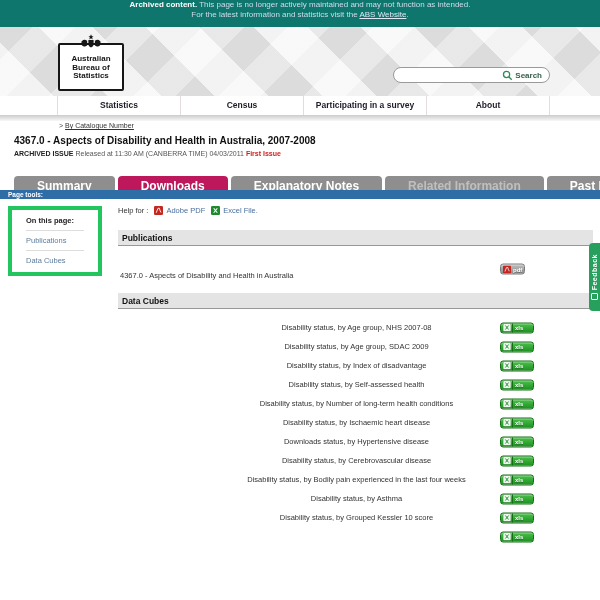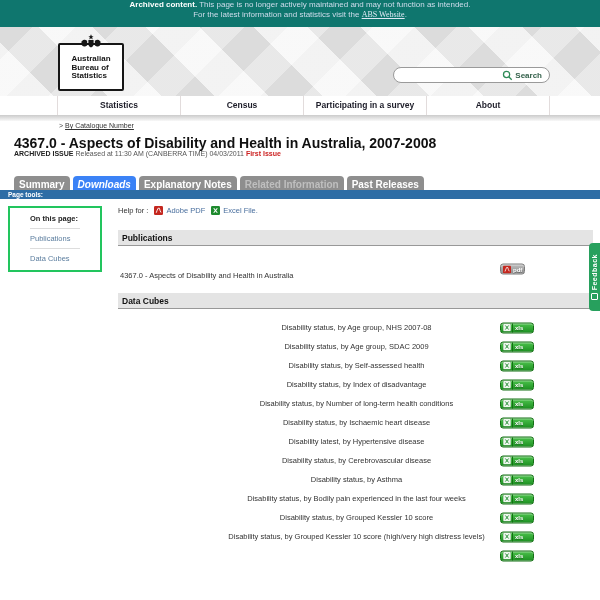--- a/index.html
+++ b/index.html
@@ -7,38 +7,38 @@
     width:600px; height:600px; position:relative; overflow:hidden;
     background:#ffffff; font-family:"Liberation Sans", sans-serif;
   }
   
   .banner {
     position:absolute; top:0; left:0; width:600px; height:27px; box-sizing:border-box;
     background:#0f766e; color:#cfdcec; font-size:8px; line-height:9.5px;
     text-align:center; 
   }
   .banner b { color:#ffffff; }
-  .banner a { color:#dfe9f5; text-decoration:underline; cursor:pointer;font-family:Liberation Serif, serif; }
+  .banner a { color:#dfe9f5; text-decoration:underline; cursor:pointer; }
   
   .header {
     position:absolute; top:27px; left:0; width:600px; height:69px;
     background-color:#e9e9e9;
     background-image:
       repeating-linear-gradient(45deg, rgba(255,255,255,.55) 0 38px, rgba(0,0,0,.035) 38px 76px),
       repeating-linear-gradient(-45deg, rgba(255,255,255,.35) 0 30px, rgba(0,0,0,.025) 30px 60px);
   }
   .logo {
     position:absolute; left:58px; top:16px; width:62px; height:44px;
     background:#fff; border:2px solid #161616; border-radius:2px;
     display:flex; flex-direction:column; align-items:center;
   }
   .logo .crest { margin-top:-11px; }
   .logo .logo-text {
     font-size:8px; font-weight:bold; color:#161616; line-height:8.5px;
-    text-align:left; margin-top:1px;
+    text-align:center; margin-top:1px;
   }
   .searchbox {
     position:absolute; left:393px; top:40px; width:157px; height:16px; box-sizing:border-box;
     background:#fff; border:1px solid #9a9a9a; border-radius:9px;
     display:flex; align-items:center; justify-content:flex-end; padding-right:7px;
   }
   .searchbox .search-label { font-size:8px; font-weight:bold; color:#33604a; margin-left:2px; }
   
   .nav {
     position:absolute; top:96px; left:0; width:600px; height:19px;
@@ -51,41 +51,41 @@
     cursor:pointer;
   }
   .nav .spacer-r { flex:1; border-left:1px solid #e2dcdc; }
   .nav-shadow {
     position:absolute; top:115px; left:0; width:600px; height:6px;
     background:linear-gradient(#cbcbcb,#f8f8f8);
   }
   
   .breadcrumb { position:absolute; left:59px; top:122px; font-size:7px; color:#444; }
   .breadcrumb a { color:#333; text-decoration:underline; cursor:pointer; }
-  .page-title { position:absolute; left:14px; top:135px; font-size:14px; font-weight:bold; color:#101010; }
+  .page-title { position:absolute; left:14px; top:135px; font-size:10px; font-weight:bold; color:#101010; }
   .meta { position:absolute; left:14px; top:150px; font-size:7px; color:#555; }
   .meta .archived-label { font-weight:bold; color:#222; }
   .meta .first-issue { font-weight:bold; color:#cc2222; }
   
   .tabs { position:absolute; left:14px; top:176px; display:flex; gap:3px; }
   .tab {
-    background:#8e8e8e; color:#fff; font-size:10px; font-weight:bold;
-    padding:3px 5px 3px; border-radius:4px 4px 0 0; cursor:pointer; white-space:nowrap;
-  }
-  .tab.active { background:#3b82f6;font-style:italic; }
+    background:#8e8e8e; color:#fff; font-size:12px; font-weight:bold;
+    padding:3px 23px 3px; border-radius:4px 4px 0 0; cursor:pointer; white-space:nowrap;
+  }
+  .tab.active { background:#be185d; }
   .tab.disabled { color:#bfbfbf; }
   .pagetools {
     position:absolute; top:190px; left:0; width:600px; height:9px; box-sizing:border-box;
     background:#2e6da5; color:#fff; font-size:6.5px; font-weight:bold;
     line-height:9px; padding-left:8px;
   }
   
   .sidebar {
     position:absolute; left:8px; top:206px; width:94px; box-sizing:border-box;
-    background:#fff; border:2px solid #22c55e; padding:6px 20px 2px;
+    background:#fff; border:4px solid #22c55e; padding:6px 14px 2px;
   }
   .sidebar .sidebar-title { font-size:7.5px; font-weight:bold; color:#222; padding-bottom:5px; }
   .sidebar .side-link {
     font-size:7.5px; color:#5b7d9e; padding:5px 0; border-top:1px solid #ddd; cursor:pointer;
   }
   
   .main { position:absolute; left:118px; top:203px; width:475px; }
   .helpline { display:flex; align-items:center; font-size:7.5px; color:#333; height:14px; }
   .helpline a { color:#4a6f9e; text-decoration:none; cursor:pointer; }
   .helpline .mini-icon { margin:0 3px 0 6px; display:inline-flex; }
@@ -261,48 +261,48 @@
           <rect x="0" y="0" width="10" height="10" rx="1.5" fill="#eef7ee" stroke="#0f5c0f" stroke-width="0.6"></rect>
           <path d="M3 2.5 L7 7.5 M7 2.5 L3 7.5" stroke="#1e8a2e" stroke-width="1.2"></path>
         </svg>
       </span>
       <span class="divider"></span>
       <span class="btn-label">xls</span>
     </span>
   </div>
 
   <div class="row">
+    <span class="row-title">Disability status, by Index of disadvantage</span>
+    <span class="btn btn-xls">
+      <span class="file-icon">
+        <svg width="8" height="8" viewBox="0 0 10 10">
+          <rect x="0" y="0" width="10" height="10" rx="1.5" fill="#eef7ee" stroke="#0f5c0f" stroke-width="0.6"></rect>
+          <path d="M3 2.5 L7 7.5 M7 2.5 L3 7.5" stroke="#1e8a2e" stroke-width="1.2"></path>
+        </svg>
+      </span>
+      <span class="divider"></span>
+      <span class="btn-label">xls</span>
+    </span>
+  </div>
+
+  <div class="row">
     <span class="row-title">Disability status, by Self-assessed health</span>
     <span class="btn btn-xls">
       <span class="file-icon">
         <svg width="8" height="8" viewBox="0 0 10 10">
           <rect x="0" y="0" width="10" height="10" rx="1.5" fill="#eef7ee" stroke="#0f5c0f" stroke-width="0.6"></rect>
           <path d="M3 2.5 L7 7.5 M7 2.5 L3 7.5" stroke="#1e8a2e" stroke-width="1.2"></path>
         </svg>
       </span>
       <span class="divider"></span>
       <span class="btn-label">xls</span>
     </span>
   </div>
 
   <div class="row">
-    <span class="row-title">Disability status, by Index of disadvantage</span>
-    <span class="btn btn-xls">
-      <span class="file-icon">
-        <svg width="8" height="8" viewBox="0 0 10 10">
-          <rect x="0" y="0" width="10" height="10" rx="1.5" fill="#eef7ee" stroke="#0f5c0f" stroke-width="0.6"></rect>
-          <path d="M3 2.5 L7 7.5 M7 2.5 L3 7.5" stroke="#1e8a2e" stroke-width="1.2"></path>
-        </svg>
-      </span>
-      <span class="divider"></span>
-      <span class="btn-label">xls</span>
-    </span>
-  </div>
-
-  <div class="row">
     <span class="row-title">Disability status, by Number of long-term health conditions</span>
     <span class="btn btn-xls">
       <span class="file-icon">
         <svg width="8" height="8" viewBox="0 0 10 10">
           <rect x="0" y="0" width="10" height="10" rx="1.5" fill="#eef7ee" stroke="#0f5c0f" stroke-width="0.6"></rect>
           <path d="M3 2.5 L7 7.5 M7 2.5 L3 7.5" stroke="#1e8a2e" stroke-width="1.2"></path>
         </svg>
       </span>
       <span class="divider"></span>
       <span class="btn-label">xls</span>
@@ -318,21 +318,21 @@
           <rect x="0" y="0" width="10" height="10" rx="1.5" fill="#eef7ee" stroke="#0f5c0f" stroke-width="0.6"></rect>
           <path d="M3 2.5 L7 7.5 M7 2.5 L3 7.5" stroke="#1e8a2e" stroke-width="1.2"></path>
         </svg>
       </span>
       <span class="divider"></span>
       <span class="btn-label">xls</span>
     </span>
   </div>
 
   <div class="row">
-    <span class="row-title">Disability latest, by Hypertensive disease</span>
+    <span class="row-title">Downloads status, by Hypertensive disease</span>
     <span class="btn btn-xls">
       <span class="file-icon">
         <svg width="8" height="8" viewBox="0 0 10 10">
           <rect x="0" y="0" width="10" height="10" rx="1.5" fill="#eef7ee" stroke="#0f5c0f" stroke-width="0.6"></rect>
           <path d="M3 2.5 L7 7.5 M7 2.5 L3 7.5" stroke="#1e8a2e" stroke-width="1.2"></path>
         </svg>
       </span>
       <span class="divider"></span>
       <span class="btn-label">xls</span>
     </span>
@@ -347,74 +347,61 @@
           <path d="M3 2.5 L7 7.5 M7 2.5 L3 7.5" stroke="#1e8a2e" stroke-width="1.2"></path>
         </svg>
       </span>
       <span class="divider"></span>
       <span class="btn-label">xls</span>
     </span>
   </div>
 
 
   <div class="row">
+    <span class="row-title">Disability status, by Bodily pain experienced in the last four weeks</span>
+    <span class="btn btn-xls">
+      <span class="file-icon">
+        <svg width="8" height="8" viewBox="0 0 10 10">
+          <rect x="0" y="0" width="10" height="10" rx="1.5" fill="#eef7ee" stroke="#0f5c0f" stroke-width="0.6"></rect>
+          <path d="M3 2.5 L7 7.5 M7 2.5 L3 7.5" stroke="#1e8a2e" stroke-width="1.2"></path>
+        </svg>
+      </span>
+      <span class="divider"></span>
+      <span class="btn-label">xls</span>
+    </span>
+  </div>
+
+  <div class="row">
     <span class="row-title">Disability status, by Asthma</span>
     <span class="btn btn-xls">
       <span class="file-icon">
         <svg width="8" height="8" viewBox="0 0 10 10">
           <rect x="0" y="0" width="10" height="10" rx="1.5" fill="#eef7ee" stroke="#0f5c0f" stroke-width="0.6"></rect>
           <path d="M3 2.5 L7 7.5 M7 2.5 L3 7.5" stroke="#1e8a2e" stroke-width="1.2"></path>
         </svg>
       </span>
       <span class="divider"></span>
       <span class="btn-label">xls</span>
     </span>
   </div>
 
   <div class="row">
-    <span class="row-title">Disability status, by Bodily pain experienced in the last four weeks</span>
-    <span class="btn btn-xls">
-      <span class="file-icon">
-        <svg width="8" height="8" viewBox="0 0 10 10">
-          <rect x="0" y="0" width="10" height="10" rx="1.5" fill="#eef7ee" stroke="#0f5c0f" stroke-width="0.6"></rect>
-          <path d="M3 2.5 L7 7.5 M7 2.5 L3 7.5" stroke="#1e8a2e" stroke-width="1.2"></path>
-        </svg>
-      </span>
-      <span class="divider"></span>
-      <span class="btn-label">xls</span>
-    </span>
-  </div>
-
-  <div class="row">
     <span class="row-title">Disability status, by Grouped Kessler 10 score</span>
     <span class="btn btn-xls">
       <span class="file-icon">
         <svg width="8" height="8" viewBox="0 0 10 10">
           <rect x="0" y="0" width="10" height="10" rx="1.5" fill="#eef7ee" stroke="#0f5c0f" stroke-width="0.6"></rect>
           <path d="M3 2.5 L7 7.5 M7 2.5 L3 7.5" stroke="#1e8a2e" stroke-width="1.2"></path>
         </svg>
       </span>
       <span class="divider"></span>
       <span class="btn-label">xls</span>
     </span>
   </div>
 
-  <div class="row">
-    <span class="row-title">Disability status, by Grouped Kessler 10 score (high/very high distress levels)</span>
-    <span class="btn btn-xls">
-      <span class="file-icon">
-        <svg width="8" height="8" viewBox="0 0 10 10">
-          <rect x="0" y="0" width="10" height="10" rx="1.5" fill="#eef7ee" stroke="#0f5c0f" stroke-width="0.6"></rect>
-          <path d="M3 2.5 L7 7.5 M7 2.5 L3 7.5" stroke="#1e8a2e" stroke-width="1.2"></path>
-        </svg>
-      </span>
-      <span class="divider"></span>
-      <span class="btn-label">xls</span>
-    </span>
-  </div>
 
   <div class="row">
     <span class="btn btn-xls">
       <span class="file-icon">
         <svg width="8" height="8" viewBox="0 0 10 10">
           <rect x="0" y="0" width="10" height="10" rx="1.5" fill="#eef7ee" stroke="#0f5c0f" stroke-width="0.6"></rect>
           <path d="M3 2.5 L7 7.5 M7 2.5 L3 7.5" stroke="#1e8a2e" stroke-width="1.2"></path>
         </svg>
       </span>
       <span class="divider"></span>

